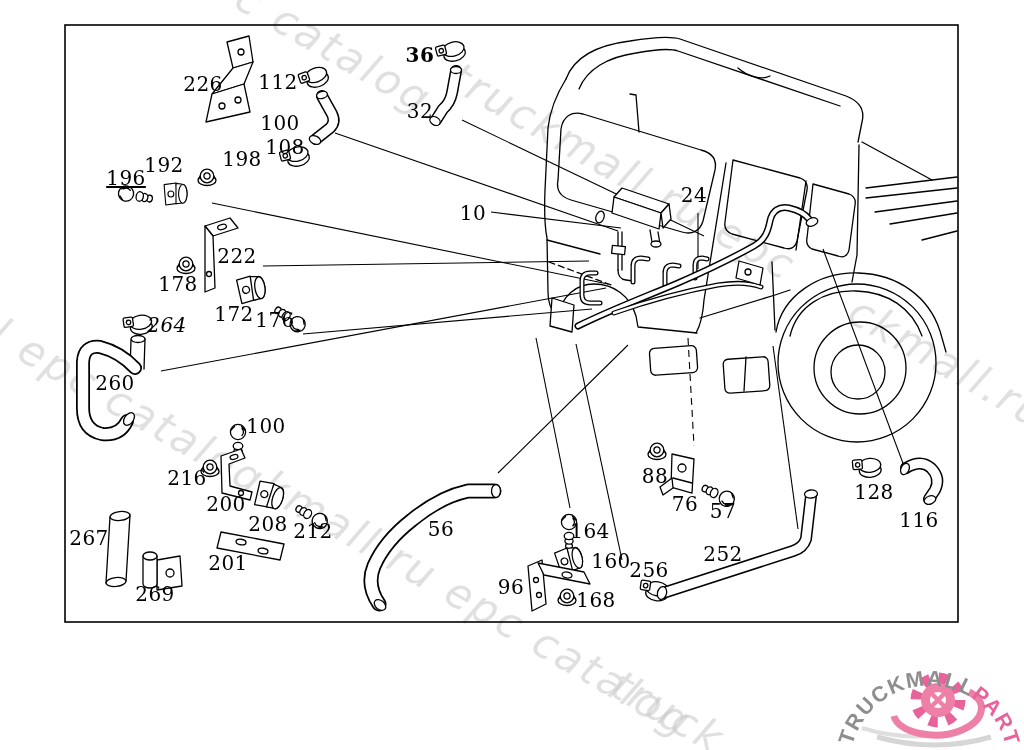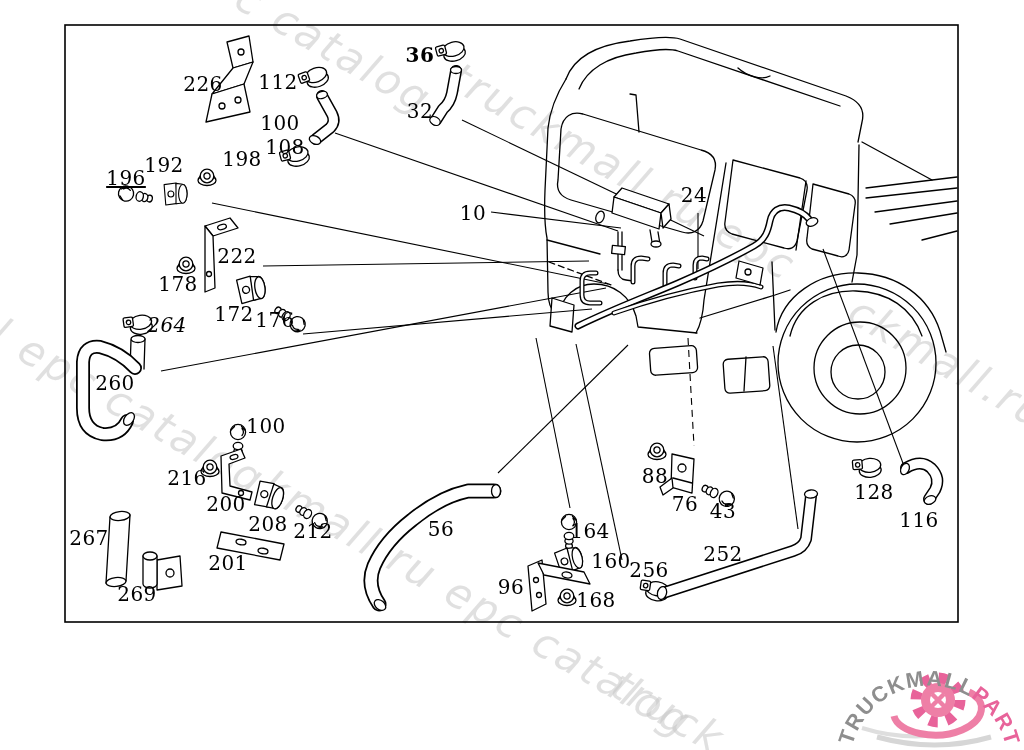--- a/index.html
+++ b/index.html
@@ -332,28 +332,28 @@
       <span class="plabel" style="left: 275px; top: 320px;">176</span>
       <span class="plabel" style="left: 167px; top: 325px; font-style: italic;">264</span>
       <span class="plabel" style="left: 115px; top: 383px; text-align: center;">260</span>
       <span class="plabel" style="left: 266px; top: 426px;">100</span>
       <span class="plabel" style="left: 187px; top: 478px;">216</span>
       <span class="plabel" style="left: 226px; top: 504px;">200</span>
       <span class="plabel" style="left: 268px; top: 524px;">208</span>
       <span class="plabel" style="left: 313px; top: 531px;">212</span>
       <span class="plabel" style="left: 228px; top: 563px;">201</span>
       <span class="plabel" style="left: 89px; top: 538px;">267</span>
-      <span class="plabel" style="left: 137px; top: 594px; text-align: center;">269</span>
+      <span class="plabel" style="left: 155px; top: 594px; text-align: center;">269</span>
       <span class="plabel" style="left: 441px; top: 529px;">56</span>
       <span class="plabel" style="left: 590px; top: 531px;">164</span>
       <span class="plabel" style="left: 611px; top: 561px;">160</span>
       <span class="plabel" style="left: 511px; top: 587px;">96</span>
       <span class="plabel" style="left: 596px; top: 600px;">168</span>
       <span class="plabel" style="left: 655px; top: 476px;">88</span>
       <span class="plabel" style="left: 685px; top: 504px;">76</span>
-      <span class="plabel" style="left: 723px; top: 511px;">43</span>
+      <span class="plabel" style="left: 723px; top: 511px;">57</span>
       <span class="plabel" style="left: 649px; top: 570px;">256</span>
       <span class="plabel" style="left: 723px; top: 554px;">252</span>
       <span class="plabel" style="left: 874px; top: 492px;">128</span>
       <span class="plabel" style="left: 919px; top: 520px;">116</span>
     </div>
 
 </div>
 
 </body></html>

